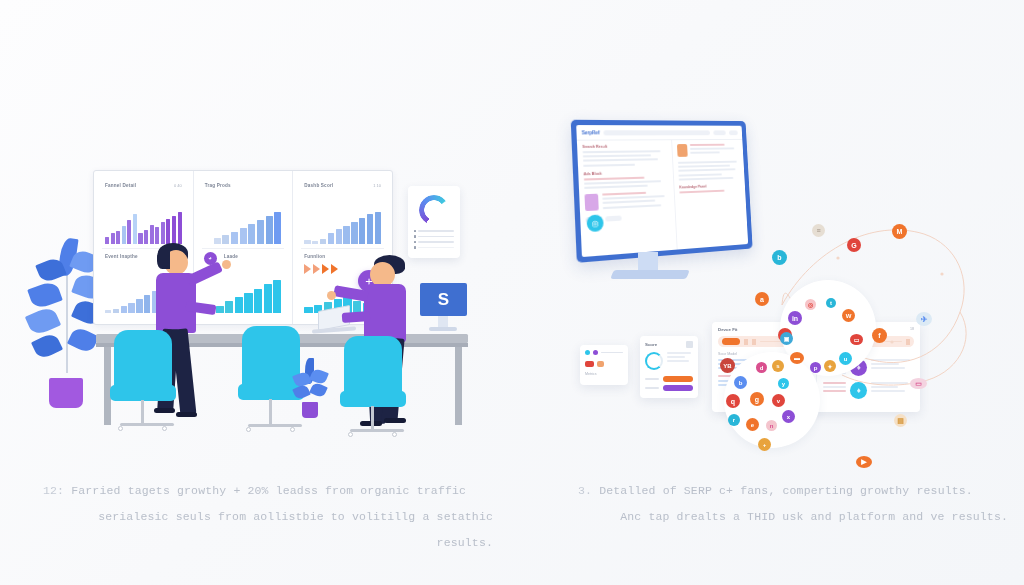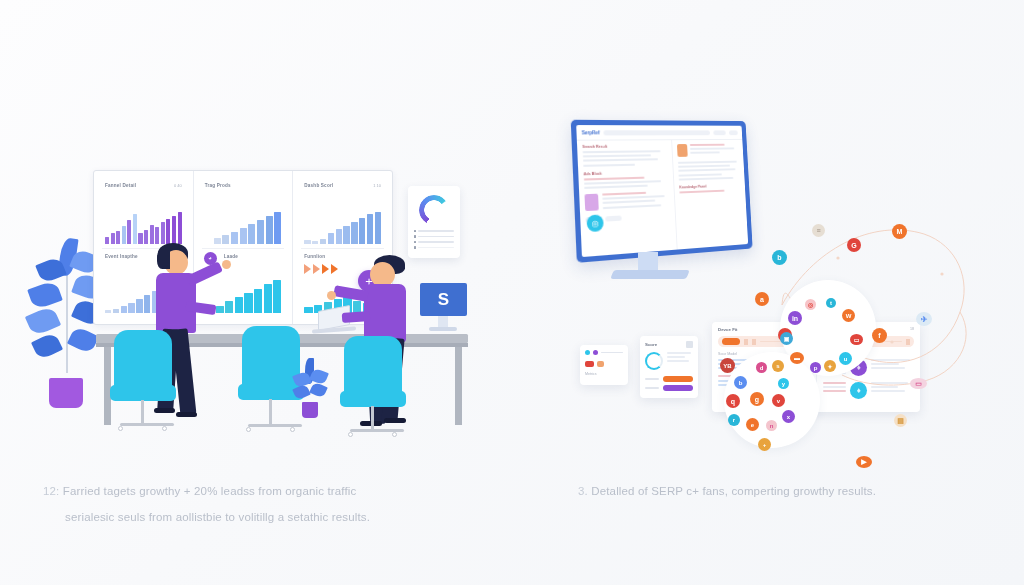--- a/index.html
+++ b/index.html
@@ -148,23 +148,23 @@
   .chip { height:6px; border-radius:3px; }
 
   
   .netnode { position:absolute; border-radius:50%; display:flex; align-items:center;
              justify-content:center; color:#fff; font-weight:700; }
   .halo { position:absolute; border-radius:50%; background:#fff;
           box-shadow: 0 2px 10px rgba(60,80,130,.07); }
 
   
   .caption { position:absolute; color:#b9bfca; filter: blur(.45px);
-             font-size: 11.5px; line-height: 26px; letter-spacing:.15px; }
+             font-size: 11.5px; line-height: 26px; letter-spacing:.15px;font-family:Liberation Mono, monospace; }
   .caption .num { color:#c6ccd6; }
-  .caption .l2 { display:block; padding-left: 22px; }
+  .caption .l2 { display:block; padding-left: 22px; text-align: right; }
 </style>
 </head>
 <body>
 
 <div id="left-scene">
 
   <div class="abs" style="left:22px; top:240px; width:90px; height:190px;">
     <div class="stem" style="left:44px; top:8px; height:125px;"></div>
     <div class="leaf" style="left:38px; top:-2px;  width:16px; height:38px; transform:rotate(8deg);"></div>
     <div class="leaf l2" style="left:50px; top:12px;  width:26px; height:20px; transform:rotate(22deg);"></div>
@@ -622,13 +622,14 @@
 
 <div class="caption" style="left:43px; top:478px; width:450px;">
   <span class="num">12:</span>
   <span>Farried tagets growthy + 20% leadss from organic traffic</span>
   <span class="l2">serialesic seuls from aollistbie to volitillg a setathic results.</span>
 </div>
 
 <div class="caption" style="left:578px; top:478px; width:430px;">
   <span class="num">3.</span>
   <span>Detalled of SERP c+ fans, comperting growthy results.</span>
+  <span class="l2">Anc tap drealts a THID usk and platform and ve results.</span>
 </div>
 
 </body></html>

